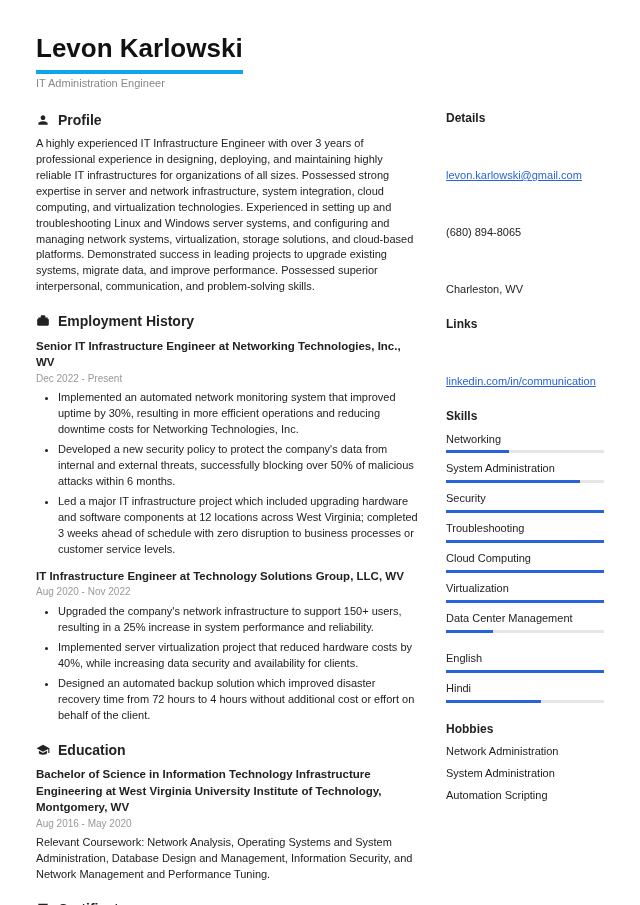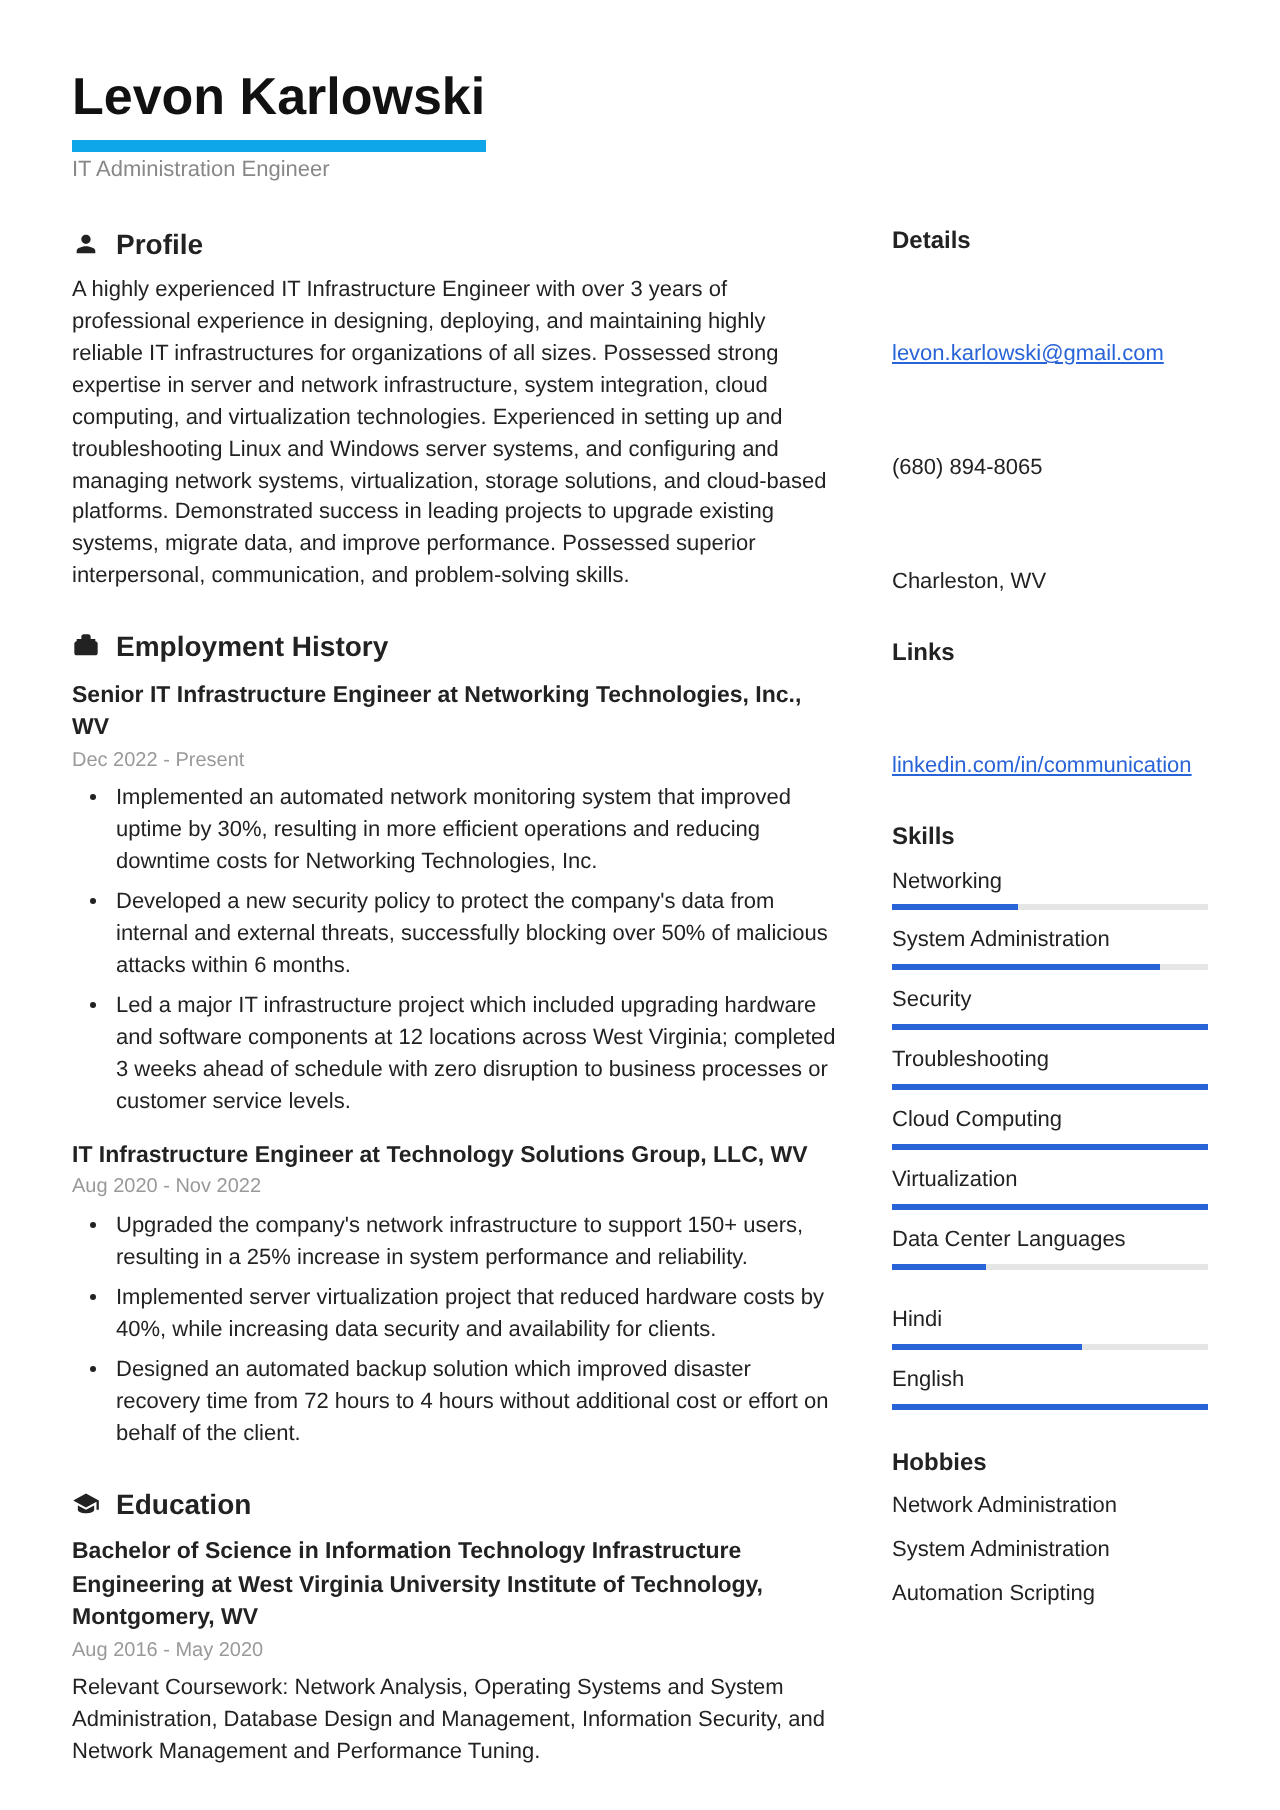--- a/index.html
+++ b/index.html
@@ -10,21 +10,21 @@
     background: #fff;
     width: 640px;
     padding: 30px 36px 0 36px;
     line-height: 1.45;
   }
   .header { margin-bottom: 18px; }
   .name {
     font-size: 26px;
     font-weight: 700;
     color: #111;
-    border-bottom: 6px solid #0ea5e9;
+    border-bottom: 4px solid #0ea5e9;
     display: inline-block;
     padding-bottom: 2px;
   }
   .title {
     font-size: 11px;
     color: #888;
     margin-top: 2px;
   }
   .columns {
     display: flex;
@@ -204,40 +204,40 @@
               <div class="bar-fill" style="width: 100%;"></div>
             </div>
           </div>
           <div class="skill">
             <div class="skill-name">Virtualization</div>
             <div class="bar">
               <div class="bar-fill" style="width: 100%;"></div>
             </div>
           </div>
           <div class="skill">
-            <div class="skill-name">Data Center Languages</div>
+            <div class="skill-name">Data Center Management</div>
             <div class="bar">
               <div class="bar-fill" style="width: 30%;"></div>
             </div>
           </div>
         </div>
     </div>
 
     <div class="side-sec">
       <div id="langs">
           <div class="skill">
+            <div class="skill-name">English</div>
+            <div class="bar">
+              <div class="bar-fill" style="width: 100%;"></div>
+            </div>
+          </div>
+          <div class="skill">
             <div class="skill-name">Hindi</div>
             <div class="bar">
               <div class="bar-fill" style="width: 60%;"></div>
-            </div>
-          </div>
-          <div class="skill">
-            <div class="skill-name">English</div>
-            <div class="bar">
-              <div class="bar-fill" style="width: 100%;"></div>
             </div>
           </div>
         </div>
     </div>
 
     <div class="side-sec">
       <div class="side-title">Hobbies</div>
       <div id="hobbies">
           <div class="hobby">Network Administration</div>
           <div class="hobby">System Administration</div>

